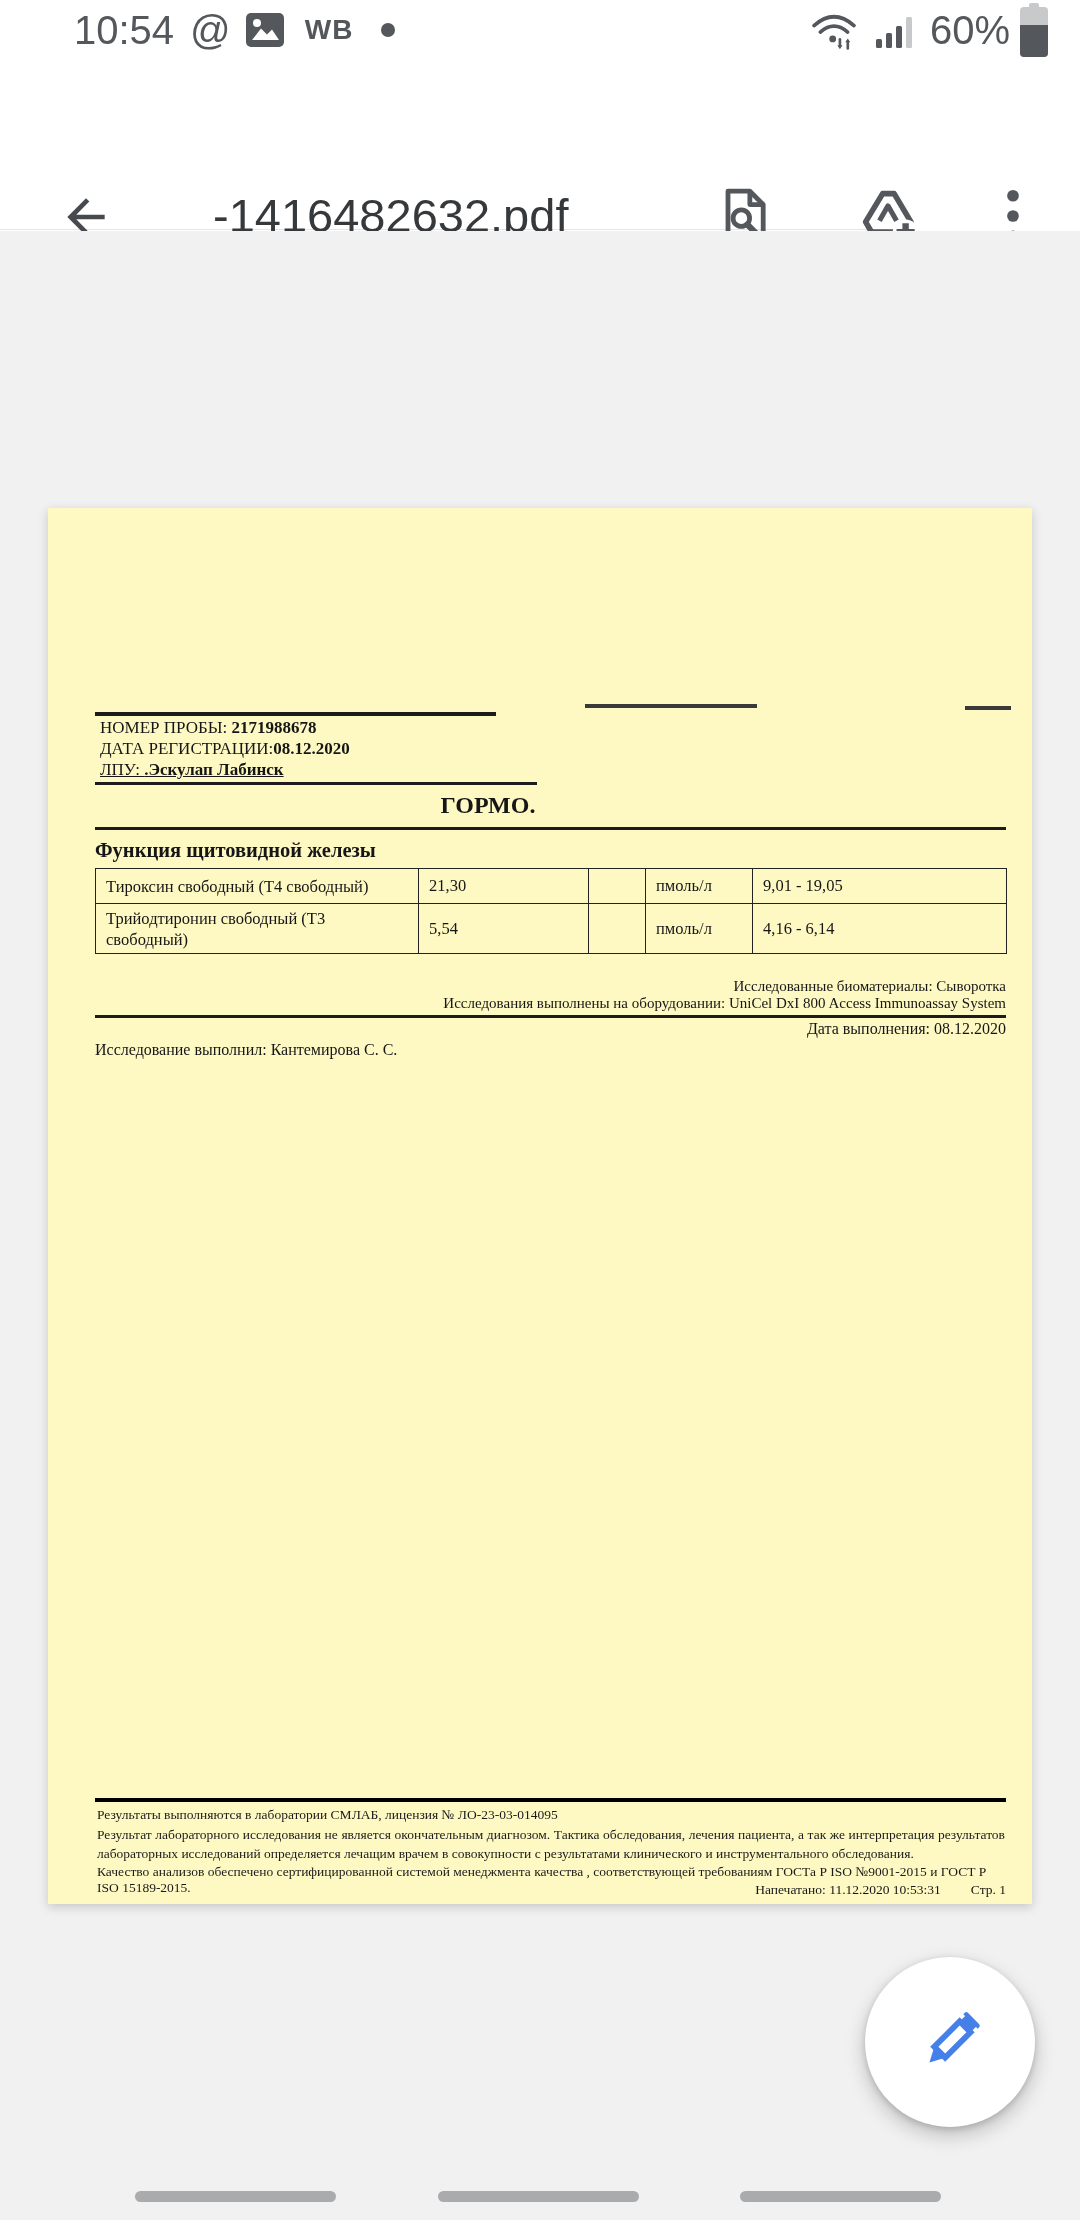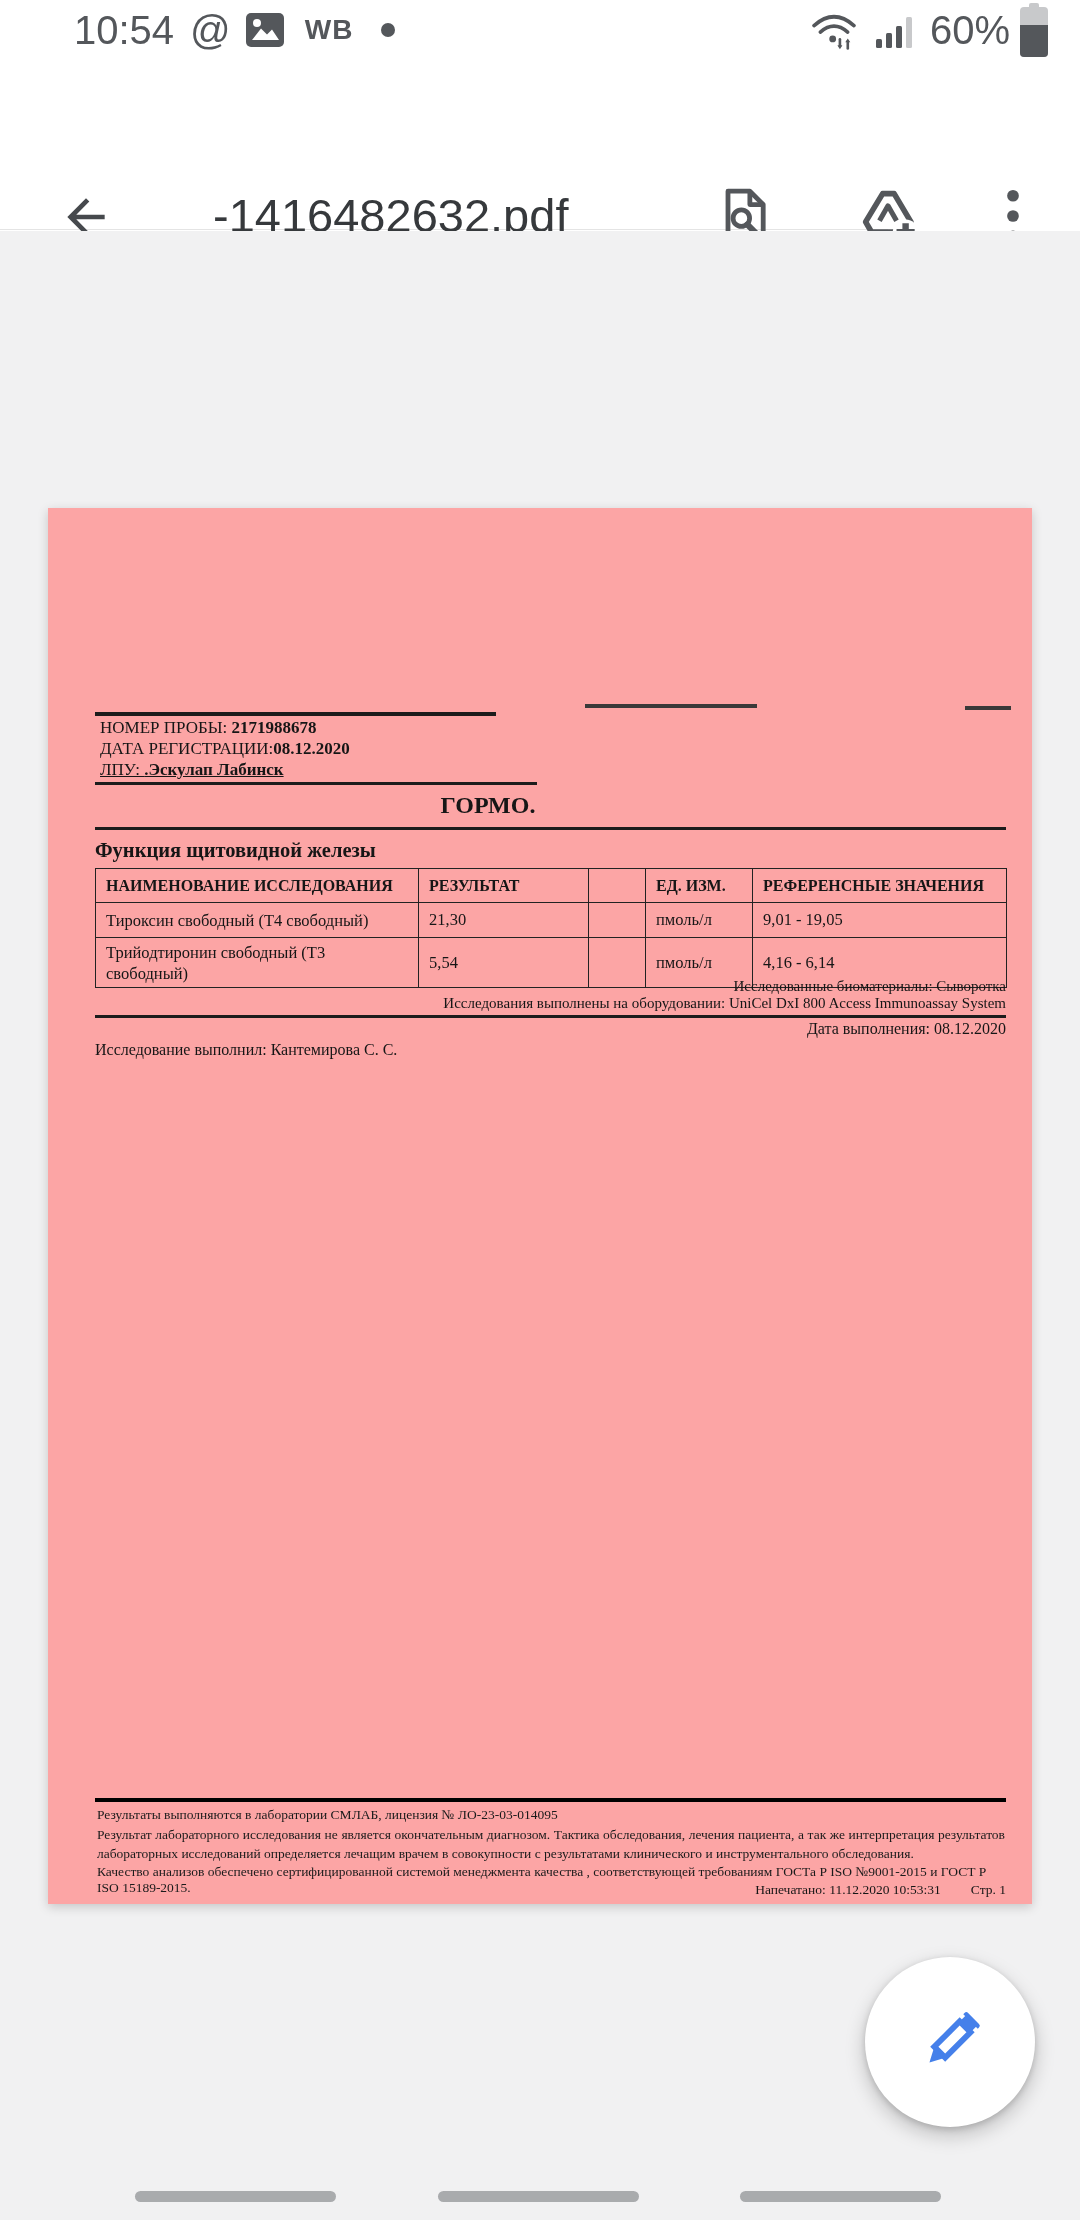--- a/index.html
+++ b/index.html
@@ -38,21 +38,21 @@
   .tb-find { left:711px; }
   .tb-drive { left:855px; }
   .tb-more { left:986px; width:54px; }
   
   .viewer {
     position:absolute; left:0; top:231px; width:1080px; height:1989px;
     background:#f1f1f2; overflow:hidden;
   }
   .page {
     position:absolute; left:48px; top:277px; width:984px; height:1396px;
-    background:#fca5a5; box-shadow:0 3px 10px rgba(0,0,0,0.18);
+    background:#fef9c3; box-shadow:0 3px 10px rgba(0,0,0,0.18);
     font-family:"Liberation Serif", serif; color:#161616;
   }
   .abs { position:absolute; }
   .bar { background:#1c1c1c; }
   .hdr-line { font-size:17px; line-height:20px; white-space:nowrap; }
   .hdr-line b { font-weight:700; }
   .doc-title { left:0; width:984px; top:284px; text-align:center; transform:translateX(-52px);
                font-size:24px; font-weight:700; }
   .doc-h2 { left:47px; top:331px; font-size:20.5px; font-weight:700; }
   table.results {
@@ -190,27 +190,20 @@
 
       <table class="results">
         <colgroup>
           <col style="width:323px">
             <col style="width:170px">
             <col style="width:57px">
             <col style="width:107px">
             <col style="width:254px">
         </colgroup>
         <tbody>
-            <tr>
-          <th>НАИМЕНОВАНИЕ ИССЛЕДОВАНИЯ</th>
-          <th>РЕЗУЛЬТАТ</th>
-          <th></th>
-          <th>ЕД. ИЗМ.</th>
-          <th>РЕФЕРЕНСНЫЕ ЗНАЧЕНИЯ</th>
-        </tr>
         <tr class="r1">
           <td class="name">Тироксин свободный (Т4 свободный)</td>
           <td>21,30</td>
           <td></td>
           <td>пмоль/л</td>
           <td>9,01 - 19,05</td>
         </tr>
         <tr class="r2">
           <td class="name">Трийодтиронин свободный (Т3 свободный)</td>
           <td>5,54</td>

